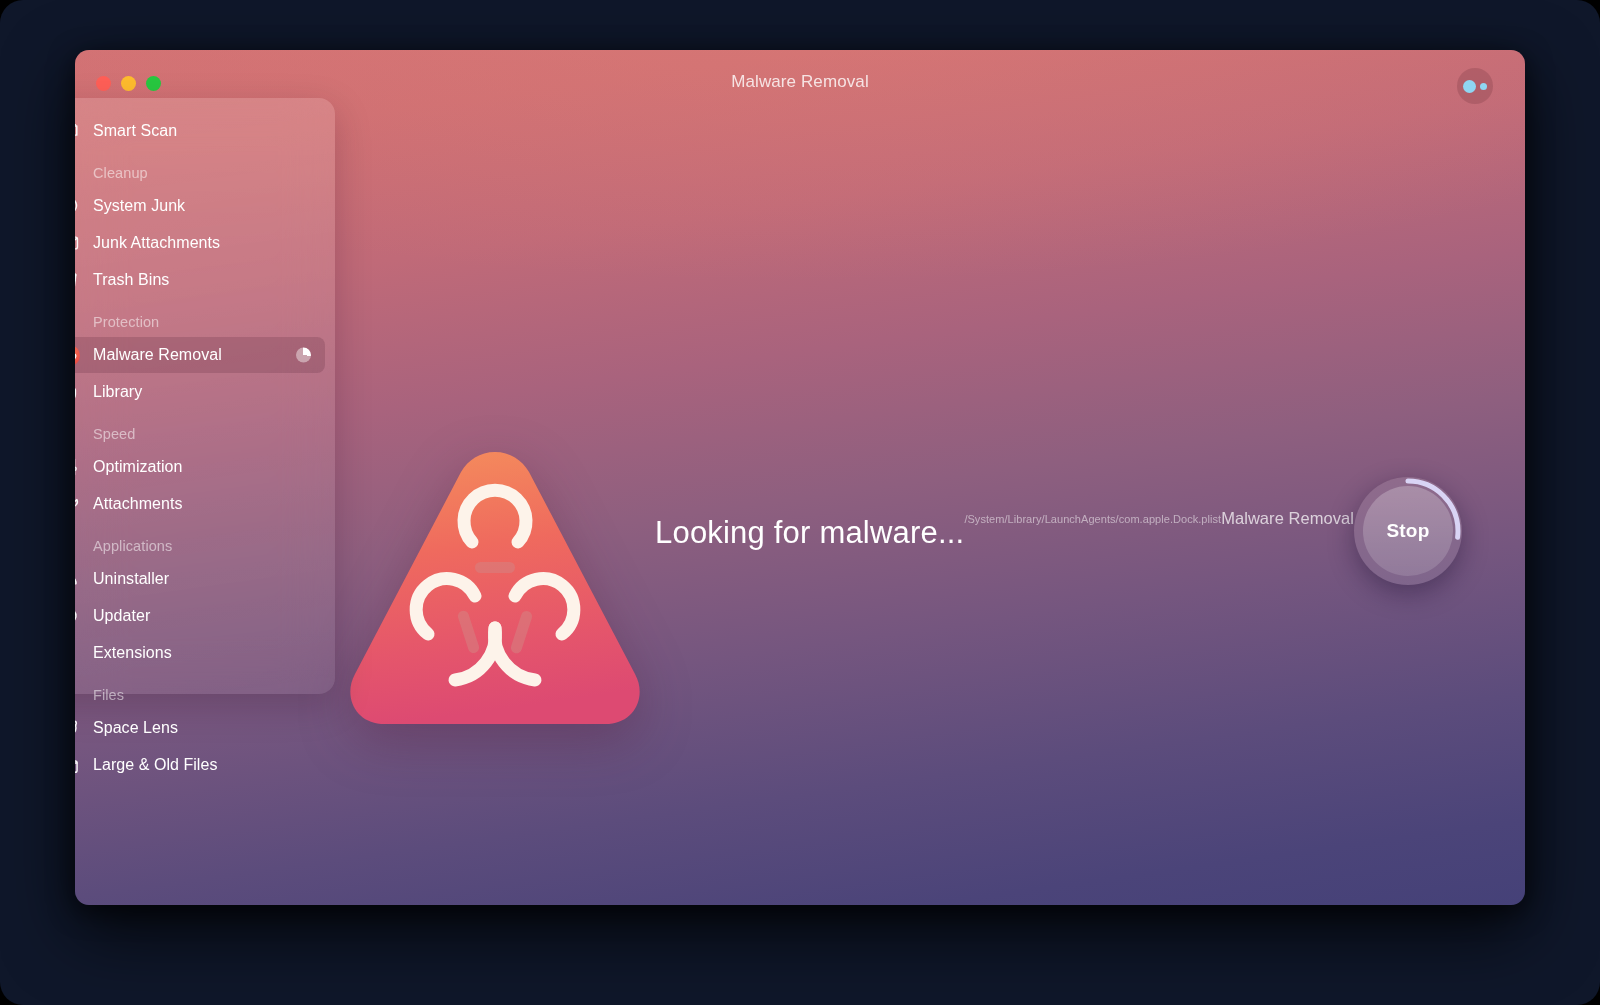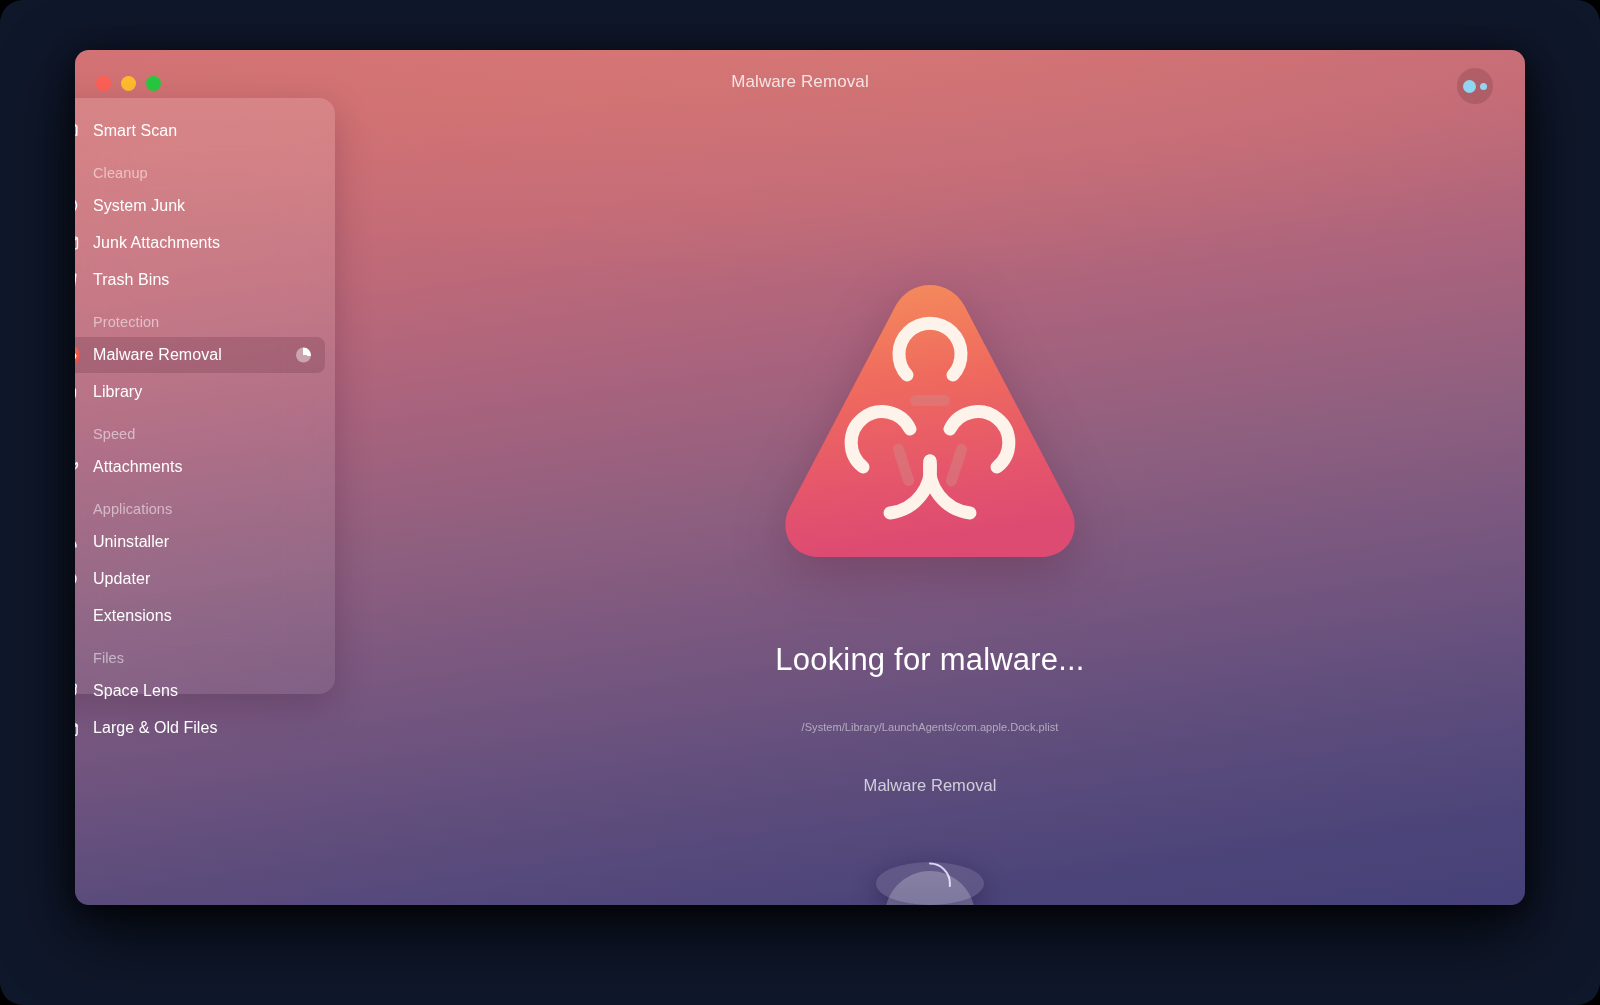--- a/index.html
+++ b/index.html
@@ -93,21 +93,21 @@
   
   .row-progress {
     position:absolute; right:14px; top:50%; transform:translateY(-50%);
     width:15px; height:15px; border-radius:50%;
     background:conic-gradient(#ffffff 0deg 96deg, rgba(255,255,255,.42) 96deg 360deg);
   }
 
   
   #main {
     position:absolute; left:260px; right:0; top:66px; bottom:0; z-index:4;
-    display:flex; flex-direction:column; align-items:center;gap:27px;
+    display:flex; align-items:center;
   }
 
   
   #hero { position:relative; width:320px; height:300px; margin-top:155px; }
   #hero svg { width:100%; height:100%; display:block;
     filter:drop-shadow(0 16px 26px rgba(80,20,50,.30)); }
 
   #scan-title {
     margin-top:44px; font-size:31px; color:#ffffff; font-weight:400; letter-spacing:.2px;
   }
@@ -278,20 +278,31 @@
               <path fill="none" stroke="currentColor" stroke-width="1.6" stroke-linecap="round" stroke-linejoin="round" d="M13.6 11V5.8a1.4 1.4 0 0 1 2.8 0v6.4"></path>
               <path fill="none" stroke="currentColor" stroke-width="1.6" stroke-linecap="round" stroke-linejoin="round" d="M16.4 12.6V9.8a1.3 1.3 0 0 1 2.6 0v4.6c0 3.8-2.6 6.4-6.1 6.4S7 18.4 7 15l-1.5-2.9a1.4 1.4 0 0 1 2.3-1.5L8 12"></path>
             </svg>
           </span>
           <span class="nav-label">Library</span>
         </div>
         <div class="nav-group-label">Speed</div>
         <div class="nav-item">
           <span class="nav-ico">
             <svg viewBox="0 0 24 24">
+              <path fill="none" stroke="currentColor" stroke-width="1.6" stroke-linecap="round" stroke-linejoin="round" d="M6 3.5v6M6 13.2v7.3M12 3.5v4M12 10.8v9.7M18 3.5v9M18 15.8v4.7"></path>
+              <circle cx="6" cy="11.4" r="1.8" fill="none" stroke="currentColor" stroke-width="1.6" stroke-linecap="round" stroke-linejoin="round"></circle>
+              <circle cx="12" cy="9" r="1.8" fill="none" stroke="currentColor" stroke-width="1.6" stroke-linecap="round" stroke-linejoin="round"></circle>
+              <circle cx="18" cy="14" r="1.8" fill="none" stroke="currentColor" stroke-width="1.6" stroke-linecap="round" stroke-linejoin="round"></circle>
+            </svg>
+          </span>
+          <span class="nav-label">Optimization</span>
+        </div>
+        <div class="nav-item">
+          <span class="nav-ico">
+            <svg viewBox="0 0 24 24">
               <path fill="none" stroke="currentColor" stroke-width="1.6" stroke-linecap="round" stroke-linejoin="round" d="M16.4 3.4a5.2 5.2 0 0 0-5 8.2L5.2 17.8a2 2 0 0 0 2.8 2.8l6.2-6.2a5.2 5.2 0 0 0 6.4-7.2L18 9.6l-2.8-.7-.7-2.8z"></path>
             </svg>
           </span>
           <span class="nav-label">Attachments</span>
         </div>
         <div class="nav-group-label">Applications</div>
         <div class="nav-item">
           <span class="nav-ico">
             <svg viewBox="0 0 24 24">
               <path fill="none" stroke="currentColor" stroke-width="1.6" stroke-linecap="round" stroke-linejoin="round" d="M12 3.6 15.4 8H8.6z"></path>

